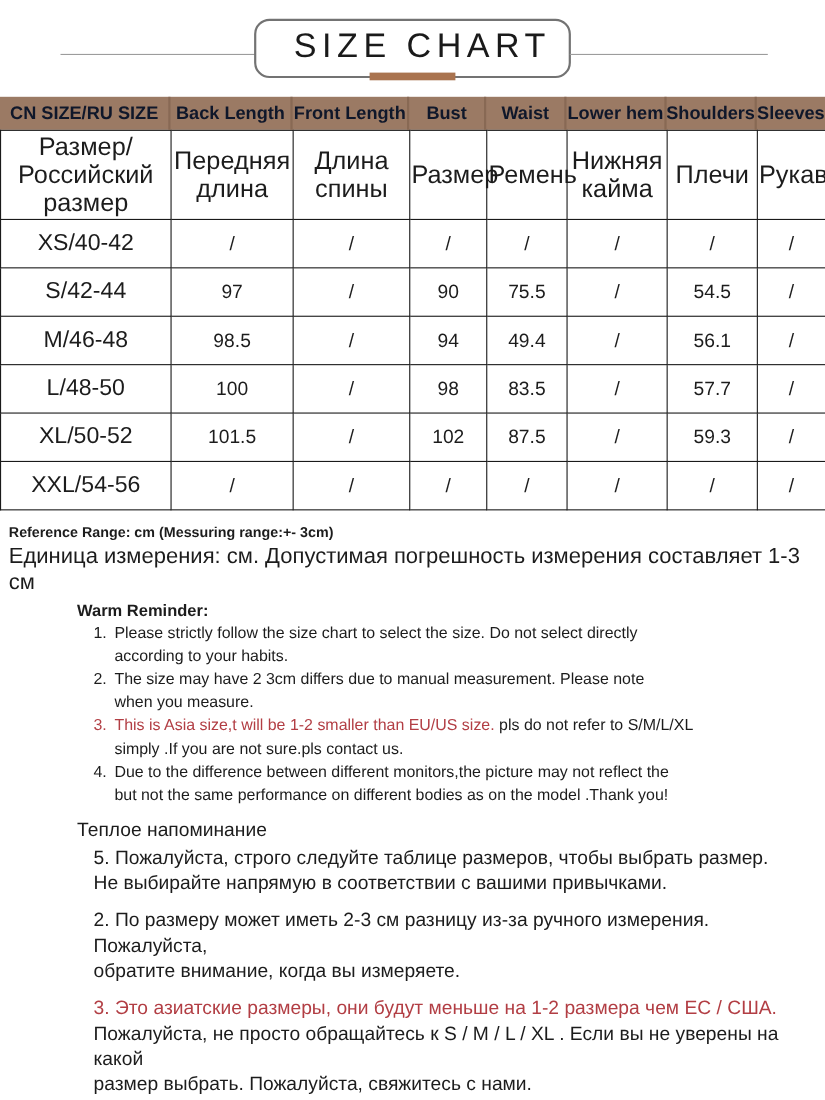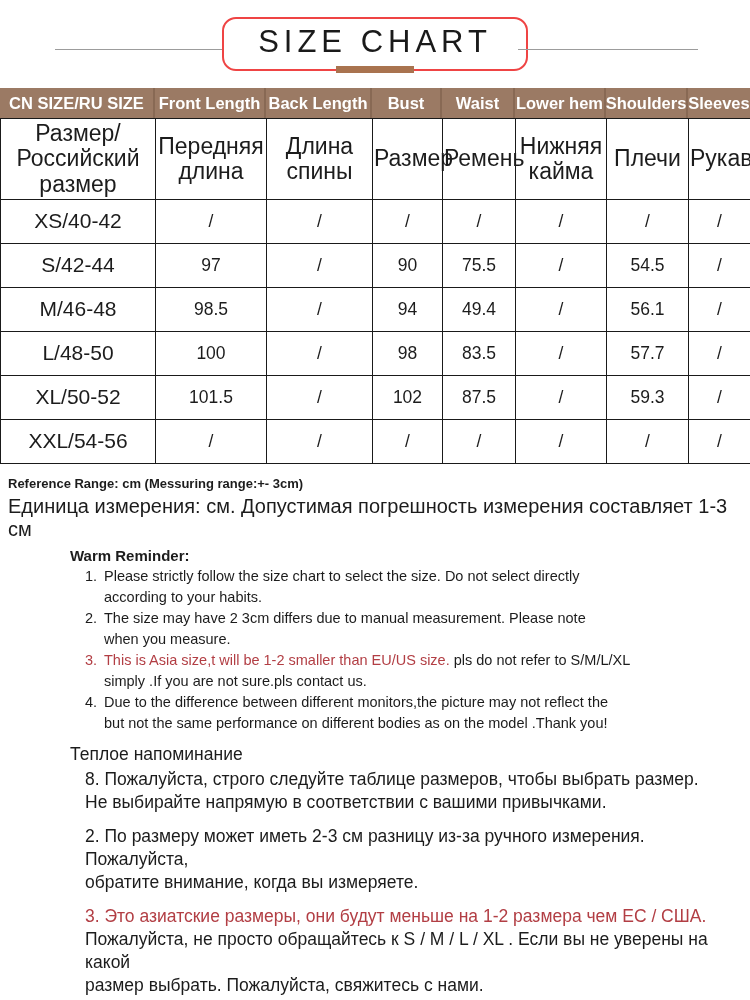--- a/index.html
+++ b/index.html
@@ -23,23 +23,23 @@
     position: absolute;
     top: 49px;
     height: 1px;
     width: 180px;
     background: #9c9c9c;
   }
   .title-line.left  { left: 55px; }
   .title-line.right { right: 52px; }
   .title-box {
     position: relative;
-    border: 2px solid #ef4444;
+    border: 2px solid #737373;
     border-radius: 14px;
-    padding: 5px 34px 9px 34px;
+    padding: 5px 16px 9px 34px;
     background: #ffffff;
   }
   .title-text {
     font-size: 31px;
     letter-spacing: 5px;
     color: #1a1a1a;
     white-space: nowrap;
   }
   .title-accent {
     position: absolute;
@@ -52,21 +52,21 @@
   }
 
   
   .grid-head {
     display: grid;
     grid-template-columns: 155px 111px 106px 70px 73px 91px 82px 62px;
     background: #9b7a64;
     height: 30px;
   }
   .grid-head .hcell {
-    color: #ffffff;
+    color: #0f172a;
     font-weight: bold;
     font-size: 16.5px;
     display: flex;
     align-items: center;
     justify-content: center;
     border-right: 2px solid #886954;
     white-space: nowrap;
     overflow: hidden;
   }
   .grid-head .hcell:last-child { border-right: none; }
@@ -127,22 +127,22 @@
   <div class="title-line left"></div>
   <div class="title-box">
     <div class="title-text">SIZE CHART</div>
     <div class="title-accent"></div>
   </div>
   <div class="title-line right"></div>
 </div>
 
 <div class="grid-head">
   <div class="hcell">CN SIZE/RU SIZE</div>
+  <div class="hcell">Back Length</div>
   <div class="hcell">Front Length</div>
-  <div class="hcell">Back Length</div>
   <div class="hcell">Bust</div>
   <div class="hcell">Waist</div>
   <div class="hcell">Lower hem</div>
   <div class="hcell">Shoulders</div>
   <div class="hcell">Sleeves</div>
 </div>
 
 <table class="size-table">
   <colgroup>
     <col style="width:155px">
@@ -261,21 +261,21 @@
       <span class="line">Due to the difference between different monitors,the picture may not reflect the</span>
       <span class="line">but not the same performance on different bodies as on the model .Thank you!</span>
     </span>
   </div>
 </div>
 
 <div class="warm-title-ru">Теплое напоминание</div>
 
 <div class="ru-list">
   <div class="ru-item">
-    <span class="line">8. Пожалуйста, строго следуйте таблице размеров, чтобы выбрать размер.</span>
+    <span class="line">5. Пожалуйста, строго следуйте таблице размеров, чтобы выбрать размер.</span>
     <span class="line">Не выбирайте напрямую в соответствии с вашими привычками.</span>
   </div>
   <div class="ru-item">
     <span class="line">2. По размеру может иметь 2-3 см разницу из-за ручного измерения. Пожалуйста,</span>
     <span class="line">обратите внимание, когда вы измеряете.</span>
   </div>
   <div class="ru-item">
     <span class="line red">3. Это азиатские размеры, они будут меньше на 1-2 размера чем ЕС / США.</span>
     <span class="line">Пожалуйста, не просто обращайтесь к S / M / L / XL . Если вы не уверены на какой</span>
     <span class="line">размер выбрать. Пожалуйста, свяжитесь с нами.</span>

